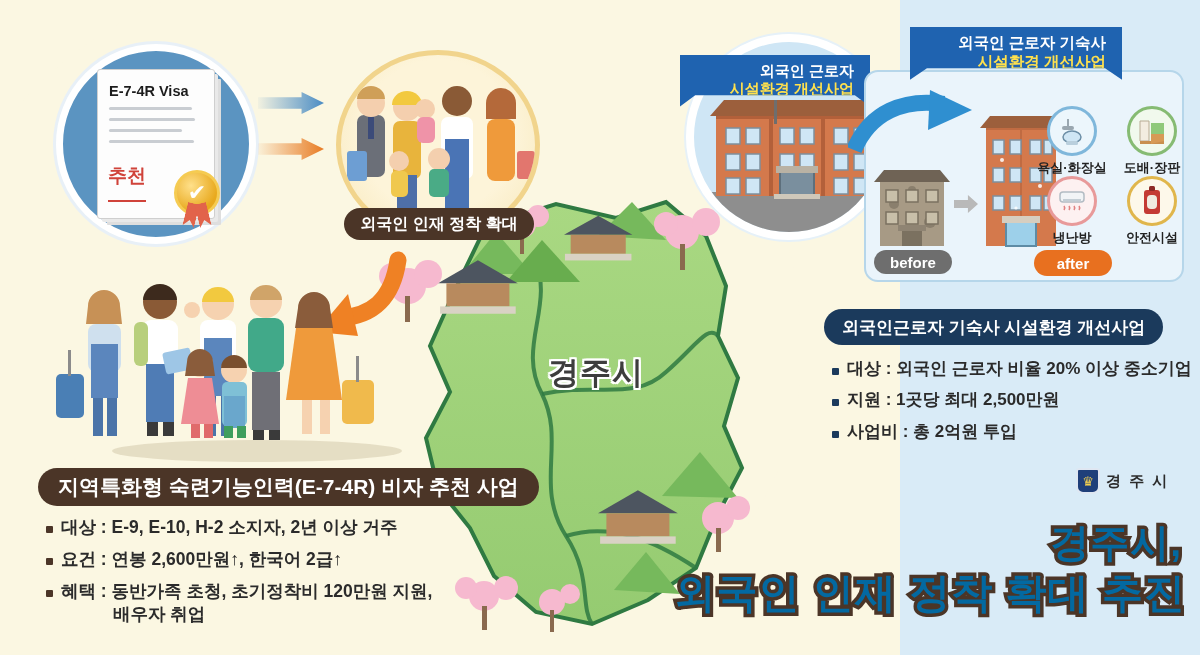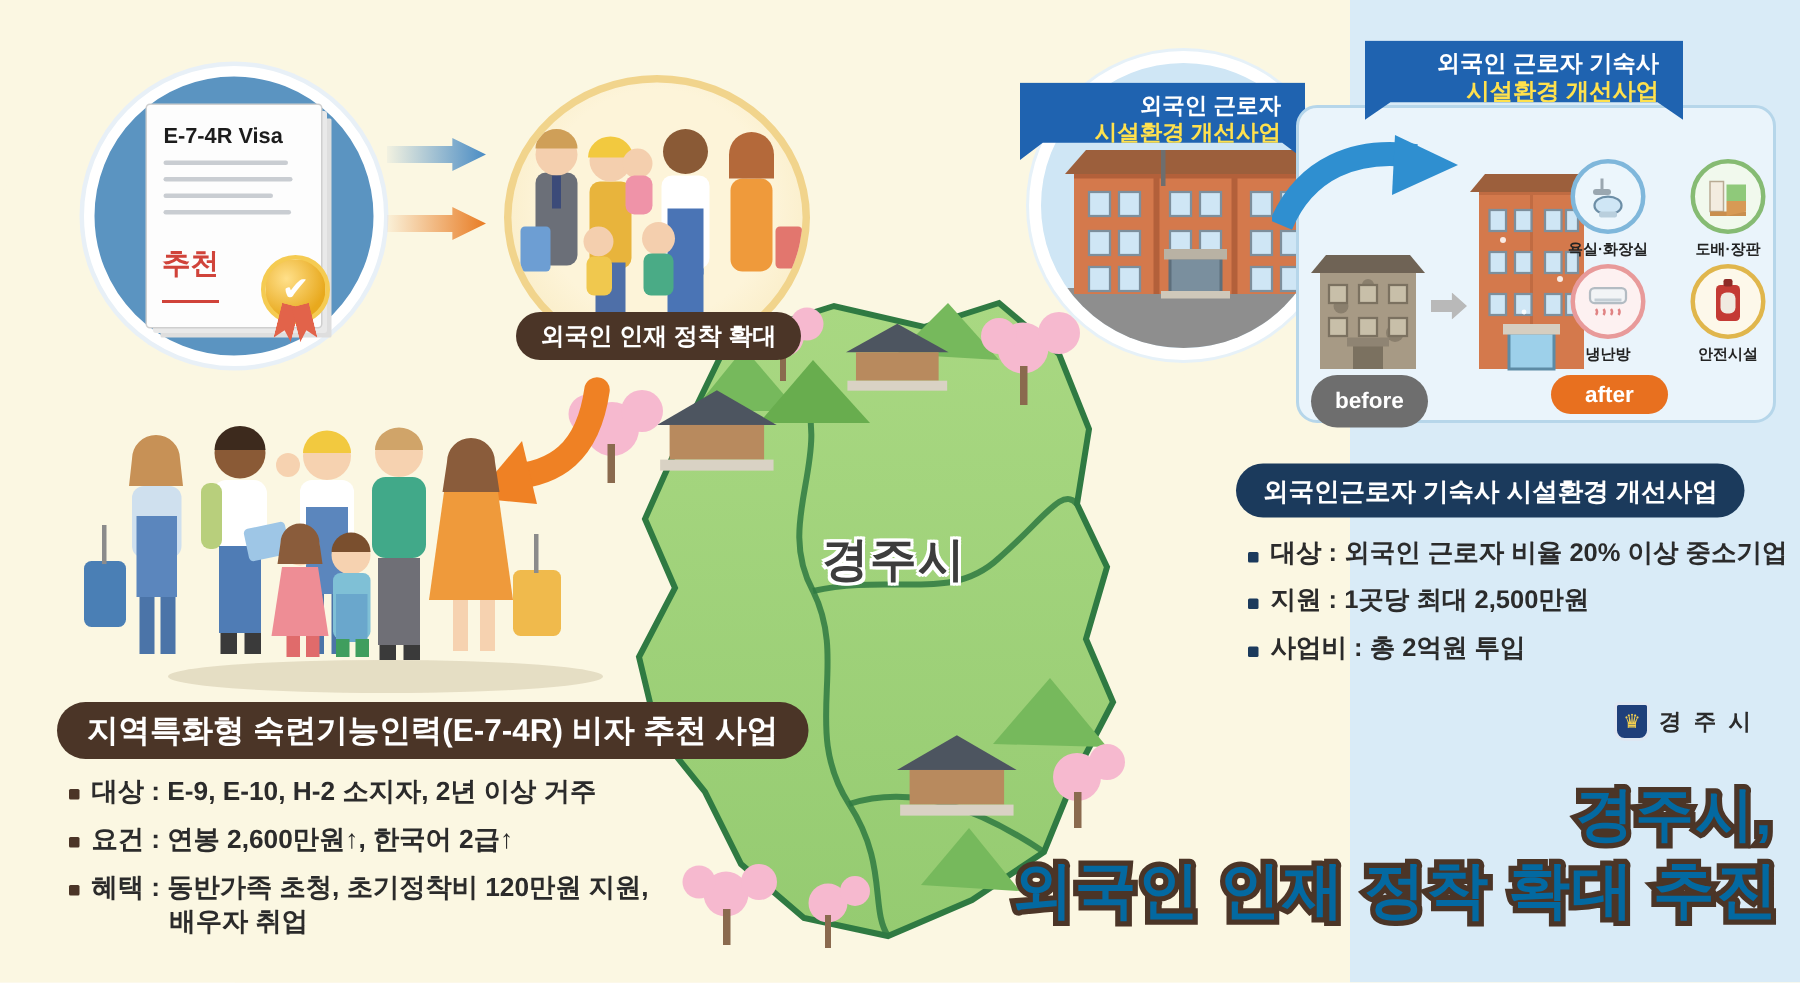--- a/index.html
+++ b/index.html
@@ -178,21 +178,21 @@
   
   #ba-panel {
     position: absolute; left: 864px; top: 70px; width: 320px; height: 212px;
     background: #eaf4fb; border: 2px solid #b6d6ea; border-radius: 14px;
   }
   .ba-tag {
     position: absolute; border-radius: 999px; color: #fff;
     font-weight: bold; font-size: 15px;
     display: flex; align-items: center; justify-content: center;
   }
-  #before-tag { left: 874px; top: 250px; width: 78px; height: 35px; background: #6e6e6e; }
+  #before-tag { left: 874px; top: 250px; width: 78px; height: 24px; background: #6e6e6e; }
   #after-tag  { left: 1034px; top: 250px; width: 78px; height: 26px; background: #e8701f; }
 
   .bldg-old {
     position: absolute; left: 872px; top: 160px; width: 80px; height: 92px;
   }
   .bldg-new {
     position: absolute; left: 978px; top: 110px; width: 86px; height: 142px;
   }
   .small-arrow {
     position: absolute; left: 954px; top: 195px; width: 24px; height: 18px;
@@ -201,21 +201,21 @@
   }
   .big-blue-arrow { position: absolute; left: 848px; top: 90px; width: 126px; height: 68px; }
 
   
   .feat { position: absolute; width: 72px; text-align: center; }
   .feat-circle {
     width: 50px; height: 50px; border-radius: 50%;
     margin: 0 auto 3px; display: flex; align-items: center; justify-content: center;
     background: #fff; font-size: 24px;
   }
-  .feat-label { font-size: 10px; font-weight: bold; color: #232323; white-space: nowrap; }
+  .feat-label { font-size: 13px; font-weight: bold; color: #232323; white-space: nowrap; }
   #feat-1 { left: 1036px; top: 106px; }
   #feat-2 { left: 1116px; top: 106px; }
   #feat-3 { left: 1036px; top: 176px; }
   #feat-4 { left: 1116px; top: 176px; }
 
   
   #right-title {
     left: 824px; top: 309px; height: 36px; padding: 0 18px; font-size: 17px;
     background: #1b3a5c;
   }

